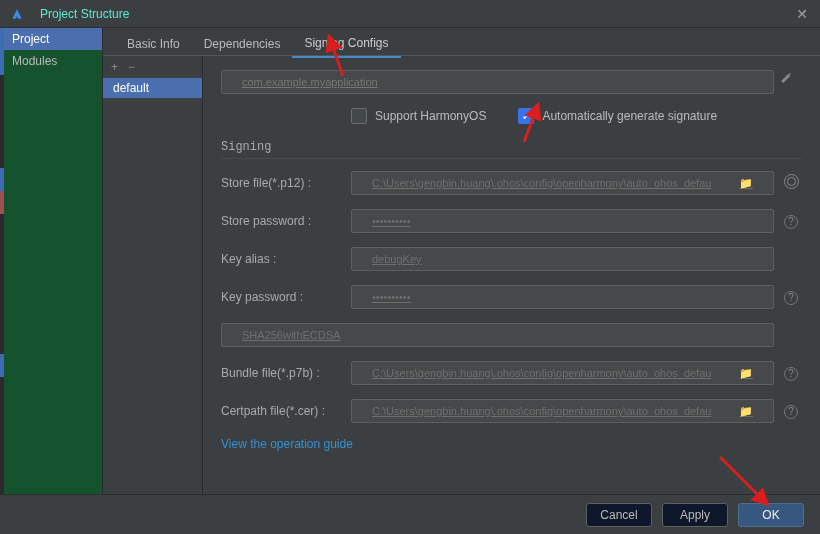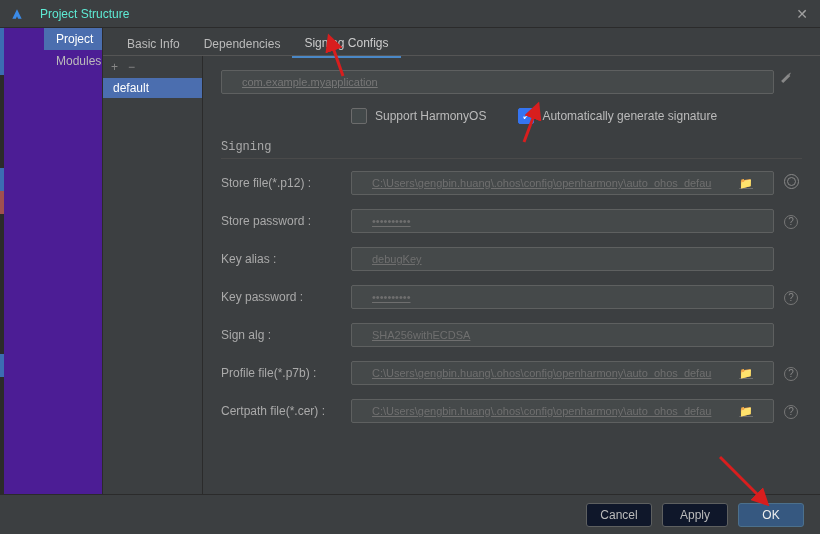--- a/index.html
+++ b/index.html
@@ -5,21 +5,21 @@
 * { box-sizing: border-box; margin: 0; padding: 0; font-family: "Segoe UI", Arial, sans-serif; }
 body { background: #3c3f41; color: #bbbbbb; width: 820px; height: 534px; overflow: hidden; position: relative; font-size: 12px; }
 
 .titlebar { height: 28px; display: flex; align-items: center; padding: 0 10px; background: #3c3f41; border-bottom: 1px solid #2b2b2b; }
 .titlebar .logo { width: 14px; height: 14px; margin-right: 8px; }
 .titlebar .title { color: #5eead4; font-size: 12px; flex: 1; margin-left: 8px; }
 .titlebar .close { color: #a0a0a0; cursor: pointer; width: 16px; text-align: center; font-size: 14px; }
 
 .mainrow { display: flex; height: 466px; }
 
-.sidebar { width: 103px; background: #4c1d95; border-right: 1px solid #2b2b2b; padding-top: 0; padding-left: 44px; }
+.sidebar { width: 103px; background: #14532d; border-right: 1px solid #2b2b2b; padding-top: 0; }
 .sidebar .item { padding: 4px 12px; color: #bbbbbb; cursor: pointer; }
 .sidebar .item.active { background: #4b6eaf; color: #ffffff; }
 
 .content { flex: 1; display: flex; flex-direction: column; }
 
 .tabs { display: flex; align-items: center; padding: 6px 12px 0 12px; border-bottom: 1px solid #555; height: 28px; position: relative; }
 .tabs .tab { padding: 4px 12px 6px 12px; color: #bbbbbb; cursor: pointer; }
 .tabs .tab.active { color: #cccccc; border-bottom: 2px solid #4a88c7; }
 
 .subrow { display: flex; flex: 1; }
@@ -144,46 +144,48 @@
 
         <div class="formrow">
           <div class="label">Key password :</div>
           <div class="input ro">
               <span>••••••••••</span>
             </div>
           <div class="trail"><span class="help-circle">?</span></div>
         </div>
 
         <div class="formrow">
-          <div class="label">Sign alg :</div>
           <div class="input ro">
               <span>SHA256withECDSA</span>
             </div>
           <div class="trail"></div>
         </div>
 
         <div class="formrow">
-          <div class="label">Profile file(*.p7b) :</div>
+          <div class="label">Bundle file(*.p7b) :</div>
           <div class="input ro">
               <span>C:\Users\gengbin.huang\.ohos\config\openharmony\auto_ohos_defau</span>
               <span class="file-icon">📁</span>
             </div>
           <div class="trail"><span class="help-circle">?</span></div>
         </div>
 
         <div class="formrow">
           <div class="label">Certpath file(*.cer) :</div>
           <div class="input ro">
               <span>C:\Users\gengbin.huang\.ohos\config\openharmony\auto_ohos_defau</span>
               <span class="file-icon">📁</span>
             </div>
           <div class="trail"><span class="help-circle">?</span></div>
         </div>
 
 
+        <div style="margin-top:10px;">
+          <span class="link">View the operation guide</span>
+        </div>
 
       </div>
     </div>
   </div>
 </div>
 
 <div class="footer">
   <button class="btn">
       <span>Cancel</span>
     </button>

